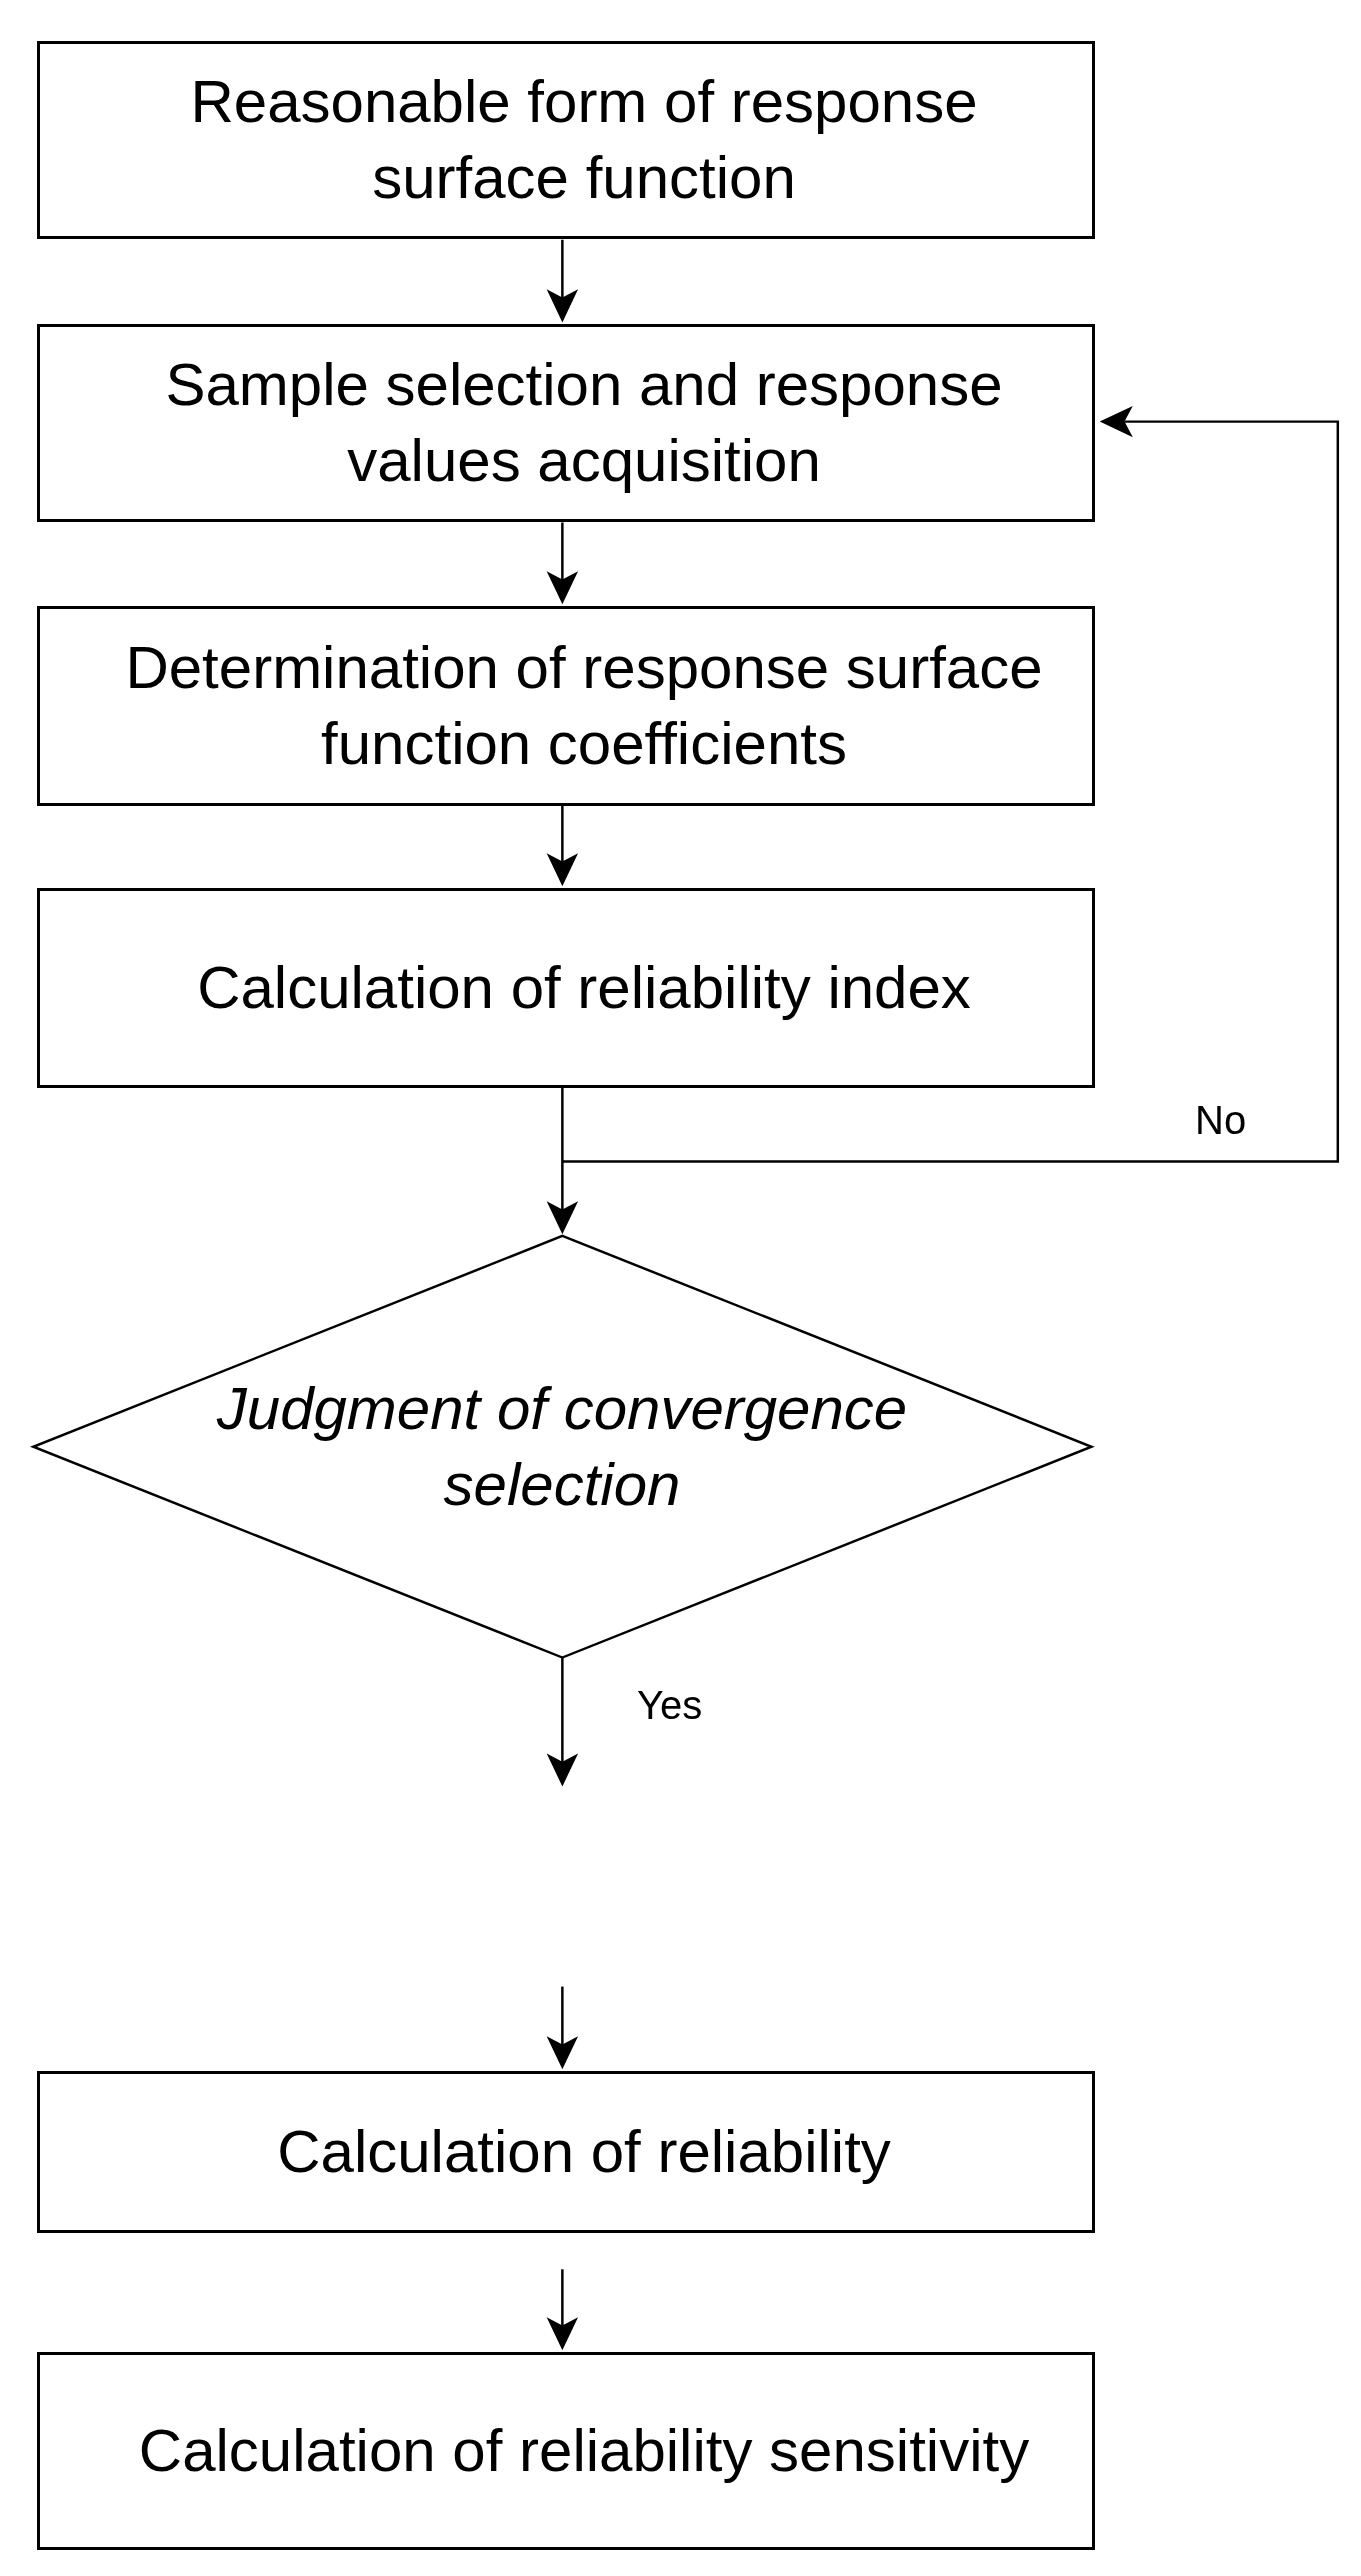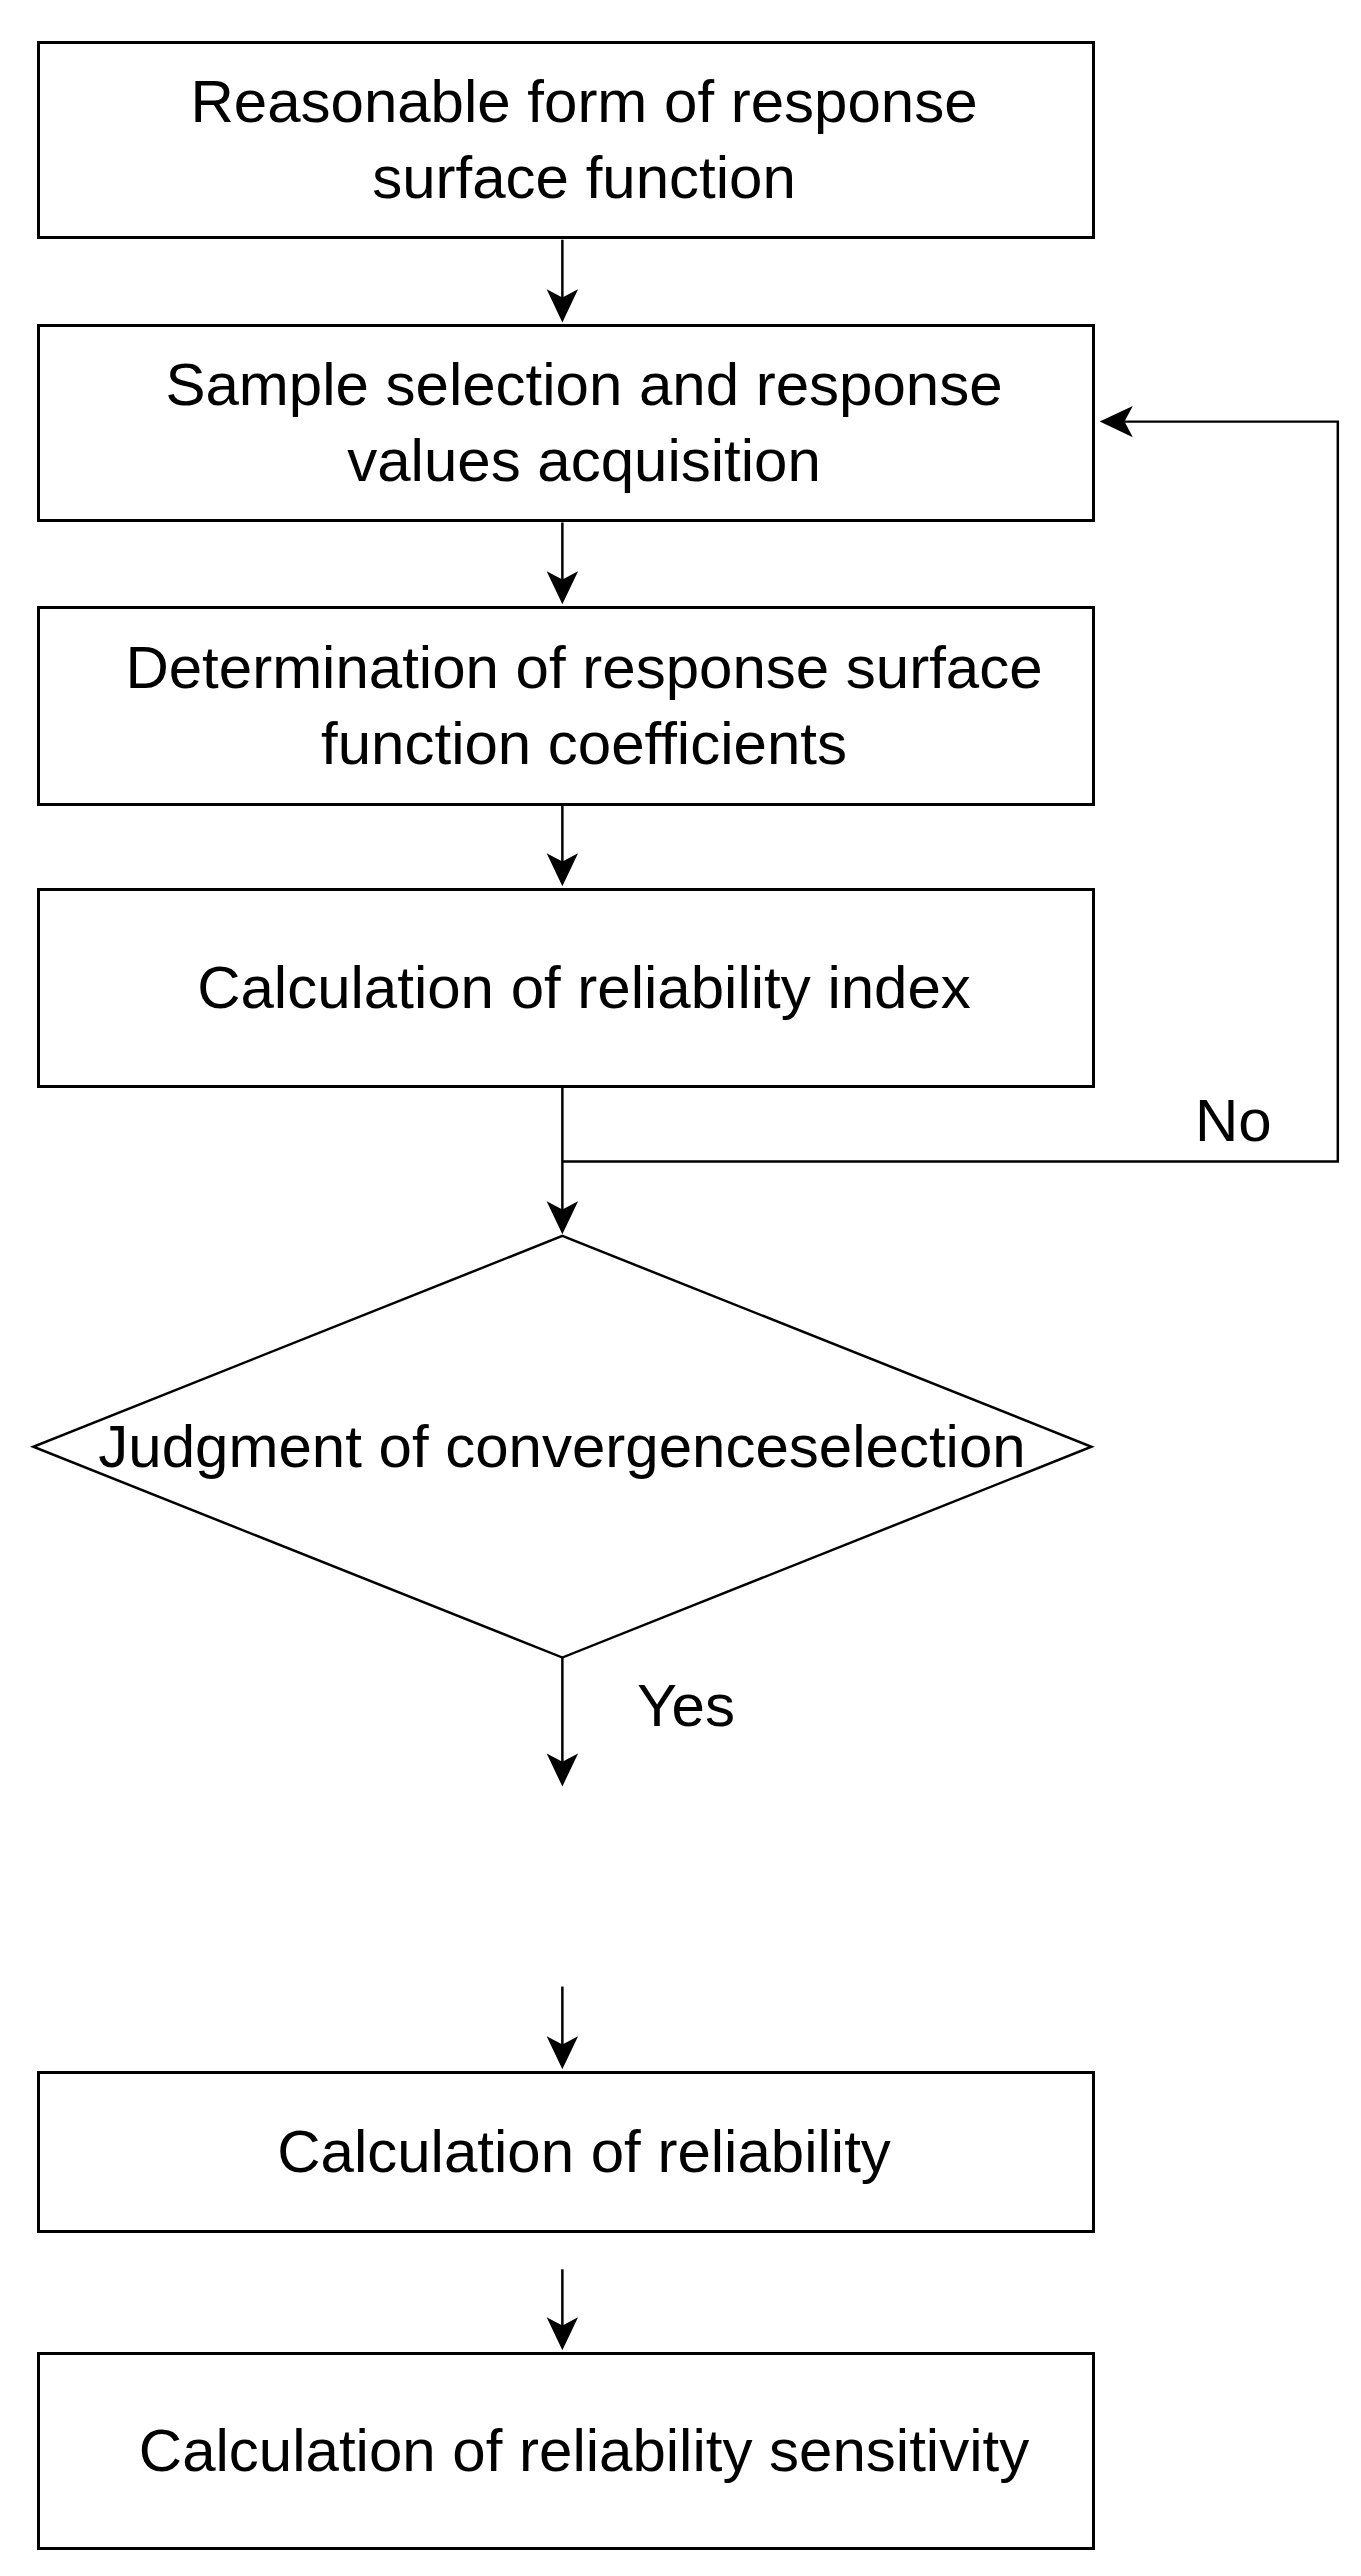--- a/index.html
+++ b/index.html
@@ -36,28 +36,29 @@
     line-height: 76px;
     white-space: nowrap;
   }
   .diamond-label {
     position: absolute;
     left: 33px;
     top: 1236px;
     width: 1058px;
     height: 422px;
     display: flex;
-    flex-direction: row;
+    flex-direction: column;
     align-items: center;
     justify-content: center;
     text-align: left;
+    font-style: italic;
   }
   .edge-label {
     position: absolute;
-    font-size: 60px;
+    font-size: 40px;
     line-height: 63px;
     white-space: nowrap;
   }
   .edge-label.no  { left: 1195px; top: 1089px; }
   .edge-label.yes { left: 637px;  top: 1674px; }
   .wire { stroke: #000000; stroke-width: 3px; fill: none; }
   .head { fill: #000000; stroke: none; }
   .shape { stroke: #000000; stroke-width: 3px; fill: #ffffff; }
 </style>
 </head>

